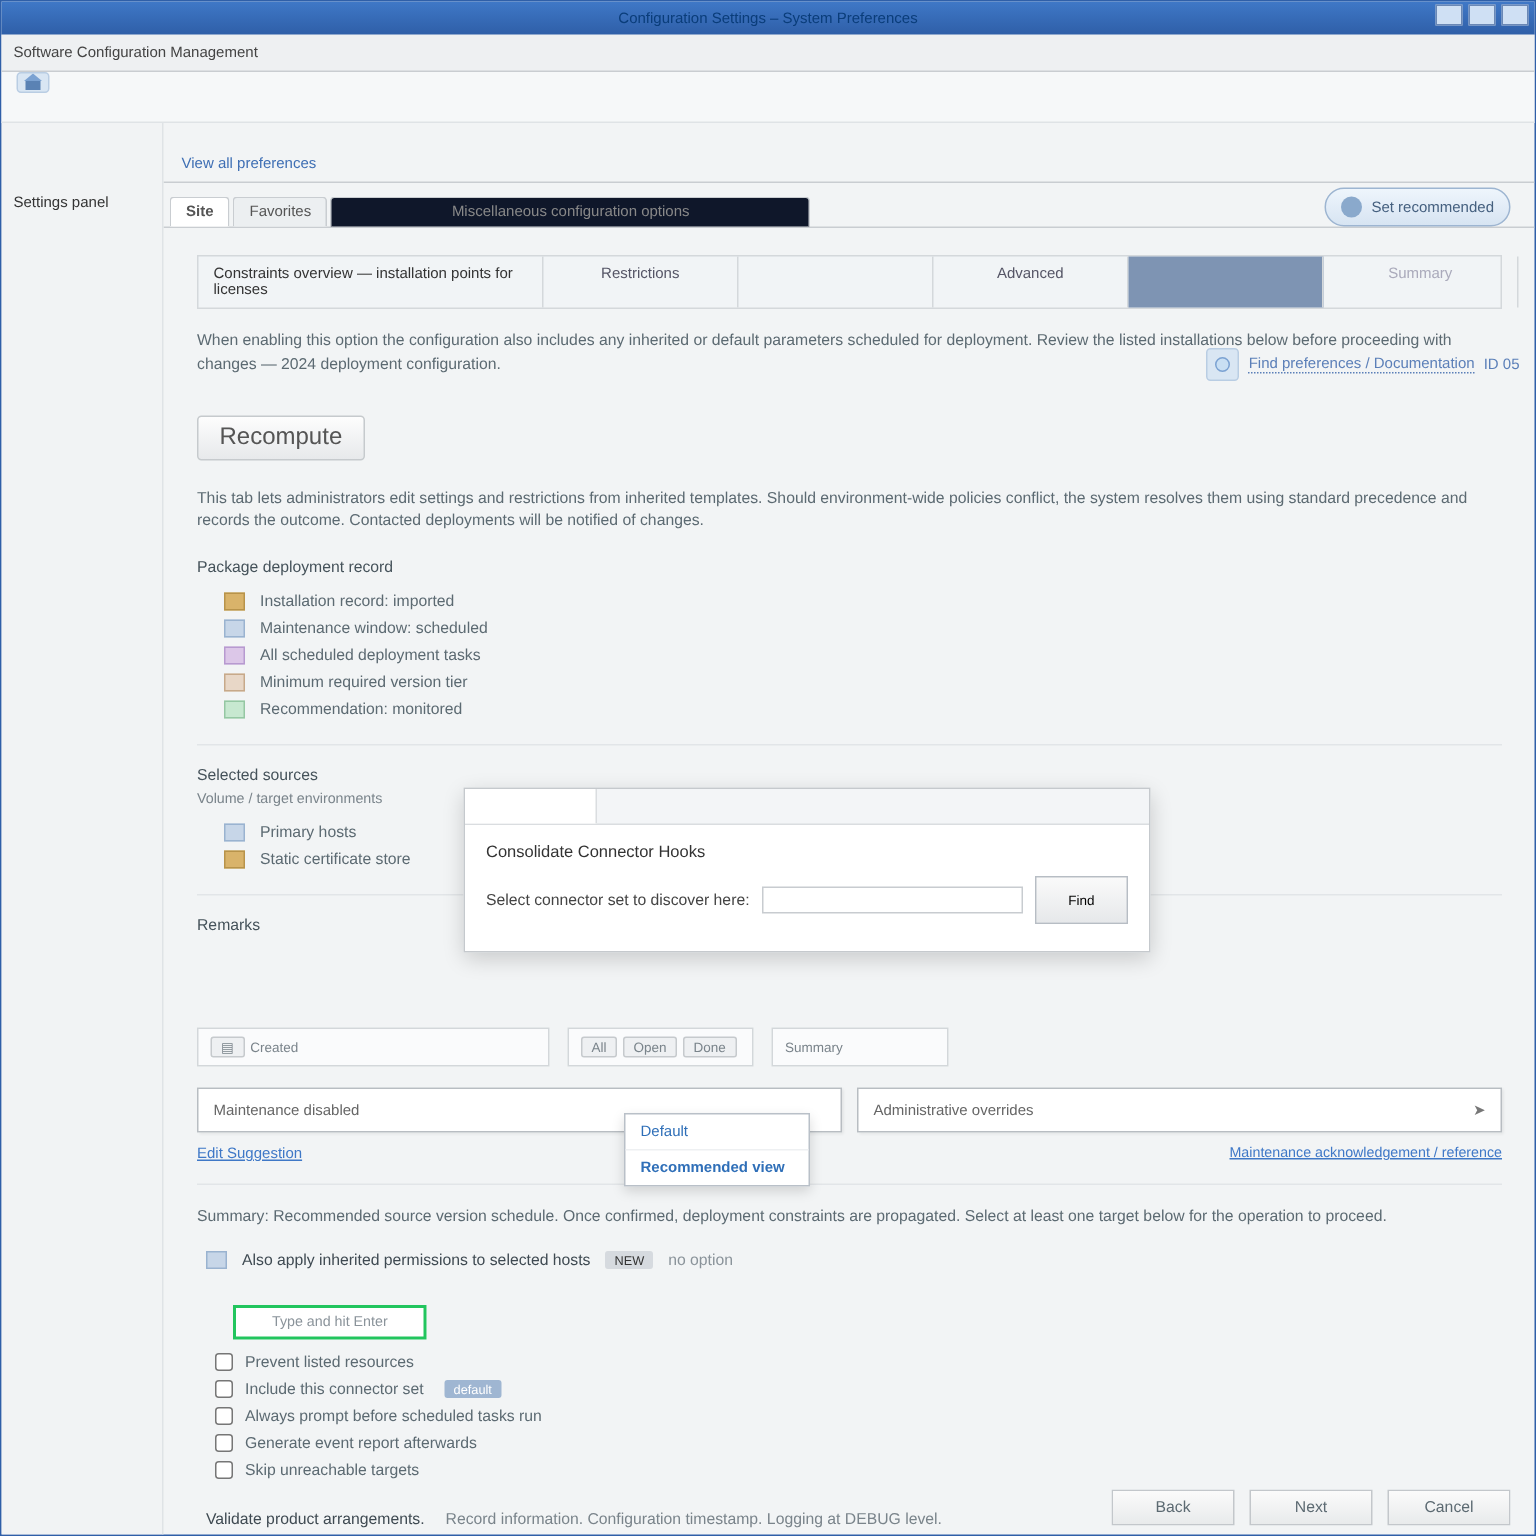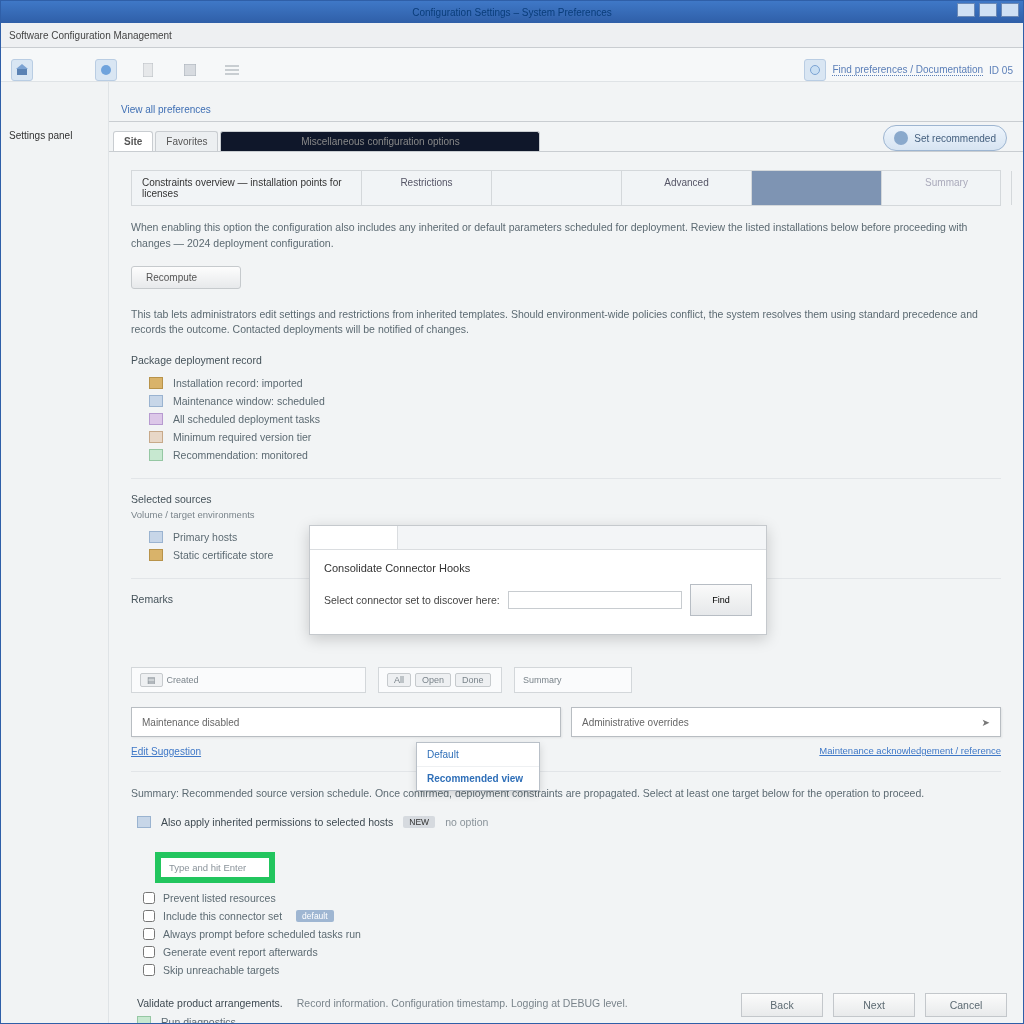--- a/index.html
+++ b/index.html
@@ -2,21 +2,21 @@
 <html><head>
 <meta charset="utf-8">
 <style>
   * { box-sizing: border-box; margin: 0; padding: 0; font-family: "Segoe UI", Tahoma, sans-serif; }
   html, body { width: 1024px; height: 1024px; overflow: hidden; background: #e8eaec; }
   .window { width:1024px; height:1024px; background:#f2f4f5; border:1px solid #2f5fa8; display:flex; flex-direction:column; }
   .titlebar { height:22px; background:linear-gradient(#3f78c7,#2f5fa8); display:flex; align-items:center; justify-content:center; color:#0a3d7a; font-size:10px; position:relative; }
   .titlebar .wcontrols { position:absolute; right:4px; top:2px; display:flex; gap:4px;}
   .titlebar .wbtn { width:18px; height:14px; background:#cfe0f4; border:1px solid #6a88b5; }
   .menubar { height:20px; background:#eef0f2; border-bottom:1px solid #c9cdd1; font-size:10px; display:flex; align-items:center; padding:12px 8px; color:#444; }
-  .toolbar { height:34px; background:#f6f8f9; border-bottom:1px solid #dfe3e6; display:flex; align-items:flex-end; padding:0 10px; gap:20px; }
+  .toolbar { height:34px; background:#f6f8f9; border-bottom:1px solid #dfe3e6; display:flex; align-items:flex-start; padding:0 10px; gap:20px;flex-direction:column; }
   .ticon { width:22px; height:22px; border-radius:3px; display:flex; align-items:center; justify-content:center; background:#d9e6f3; border:1px solid #b9cde3;}
   .ticon.plain { background:transparent; border:none;}
   .searcharea { margin-left:auto; display:flex; align-items:center; gap:6px; font-size:10px; color:#5b7fb8; }
   .searcharea .slink { border-bottom:1px dotted #5b7fb8; }
   .content { display:flex; flex:1; overflow:hidden; }
   .sidecol { width:108px; border-right:1px solid #dfe3e6; background:#f1f3f4; }
   .sidehead { height:40px; margin-top:42px; padding:6px 8px; font-size:10px; color:#333; }
   .mainarea { flex:1; display:flex; flex-direction:column; overflow:hidden; position:relative; }
   .tab-row { display:flex; align-items:flex-end; height:40px; padding-left:4px; gap:2px; border-bottom:1px solid #c9cdd1; }
   .tablabel { font-size:10px; color:#3f6fb4; padding:4px 8px; border-bottom:2px solid transparent; }
@@ -25,21 +25,21 @@
   .tab.wide { min-width:320px; text-align:center; background:#0f172a; color:#888;}
   .pillbtn { margin-left:auto; margin-right:16px; height:26px; min-width:110px; border:1px solid #9db5d1; border-radius:13px; background:linear-gradient(#eef5fc,#d7e4f2); display:flex; align-items:center; gap:6px; padding:0 10px; font-size:10px; color:#45607f;}
   .pillbtn .dot{width:14px;height:14px;border-radius:50%;background:#8aa9cc;}
   .body { flex:1; overflow:auto; padding:18px 22px 60px 22px; font-size:10.5px; color:#3f4a52;}
   .tabstrip2 { display:flex; border:1px solid #d4d8db; background:#f1f4f6; margin-bottom:14px; }
   .tabstrip2 .cell { flex:0 0 130px; padding:6px 10px; border-right:1px solid #d4d8db; font-size:10px; color:#556; text-align:center; }
   .tabstrip2 .cell.lead { flex:0 0 230px; text-align:left; color:#333;}
   .tabstrip2 .cell.sel { background:#7e94b3; color:#fff; }
   .tabstrip2 .cell.dim { color:#aab; }
   .para { margin:8px 0 14px 0; line-height:1.5; color:#5c6a72; }
-  .btn-std { display:inline-block; min-width:110px; text-align:left; padding:5px 14px; font-size:10px; background:linear-gradient(#fdfdfd,#e7e9eb); border:1px solid #c6cacd; border-radius:3px; color:#555;}
+  .btn-std { display:inline-block; min-width:110px; text-align:left; padding:5px 14px; font-size:16px; background:linear-gradient(#fdfdfd,#e7e9eb); border:1px solid #c6cacd; border-radius:3px; color:#555;margin-top:11px;}
   .subhead { font-size:10.5px; color:#45525a; margin:16px 0 8px 0;}
   .bullets { margin-left:18px; }
   .brow { display:flex; align-items:center; gap:10px; padding:3px 0; color:#5c6a72;}
   .bico { width:14px; height:12px; background:#d9b36a; border:1px solid #b8934a; }
   .bico.v2{ background:#c7d6e8; border-color:#9ab3d0;}
   .bico.v3{ background:#dcc7e8; border-color:#b79ad0;}
   .bico.v4{ background:#e8d7c7; border-color:#c7a98a;}
   .bico.v5{ background:#c7e8d0; border-color:#95c7a3;}
   .secline { border-top:1px solid #e2e5e8; margin:14px 0; }
   .dialog { position:absolute; left:200px; top:443px; width:458px; background:#fff; border:1px solid #c5c9cd; box-shadow:0 4px 14px rgba(0,0,0,.18);}
@@ -58,21 +58,21 @@
   .widebar .node { flex:1; height:30px; border:1px solid #b8bdc2; background:#fff; display:flex; align-items:center; padding:0 10px; font-size:10px; color:#666; box-shadow:1px 1px 2px rgba(0,0,0,.07);}
   .widebar .node .arrow{margin-left:auto;color:#777;}
   .dropdown { position:absolute; left:307px; top:660px; width:124px; background:#fff; border:1px solid #b9c0c8; box-shadow:0 3px 8px rgba(0,0,0,.15); }
   .dropdown .ditem{ padding:6px 10px; font-size:10px; color:#2f6fb8;} 
   .dropdown .ditem:first-child{ border-bottom:1px solid #eef0f2; }
   .linklite { font-size:10px; color:#3f78c7; text-decoration:underline; }
   .checks { margin:6px 0 0 12px; }
   .checks label { display:flex; gap:8px; font-size:10.5px; color:#5c6a72; padding:3px 0;}
   .checks input{width:12px;height:12px;}
   .checks .chip{display:inline-block;background:#9fb6d2;color:#fff;font-size:8.5px;padding:1px 6px;border-radius:2px;margin-left:6px;}
-  .smallbox { border:6px solid #22c55e; background:#fff; padding:4px 8px; font-size:9.5px; color:#8a939a; display:inline-block; min-width:120px;}
+  .smallbox { border:2px solid #22c55e; background:#fff; padding:4px 24px; font-size:9.5px; color:#8a939a; display:inline-block; min-width:120px;}
   .footbar { position:absolute; bottom:6px; right:16px; display:flex; gap:10px;}
   .footbar .fbtn{ min-width:82px; text-align:center; padding:5px 0; font-size:10.5px; background:linear-gradient(#fbfbfb,#e8eaeb); border:1px solid #c3c7cb; color:#5c6a72;}
   .rightlink{ font-size:9.5px; color:#3f78c7; text-decoration:underline; float:right;}
   svg{display:block;}
 </style>
 </head>
 <body>
 
 <div class="window">
   <div class="titlebar">

